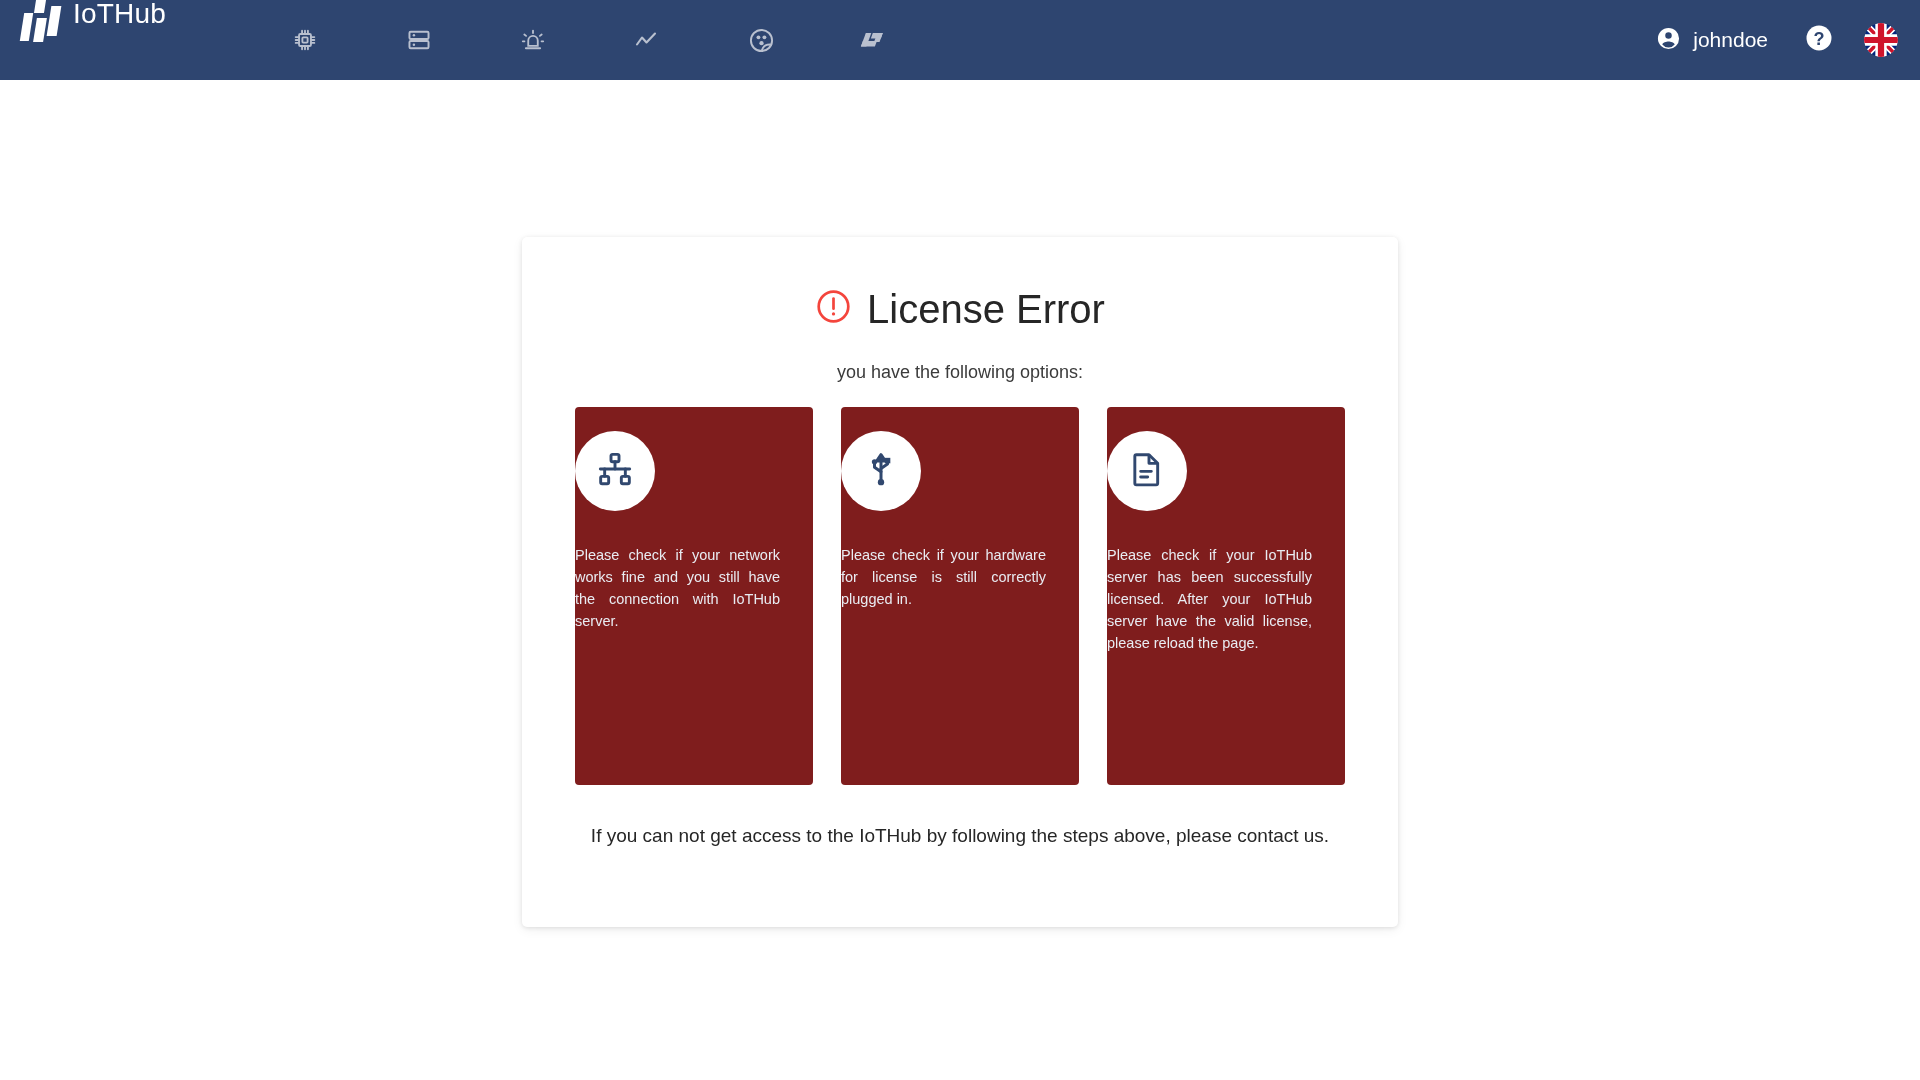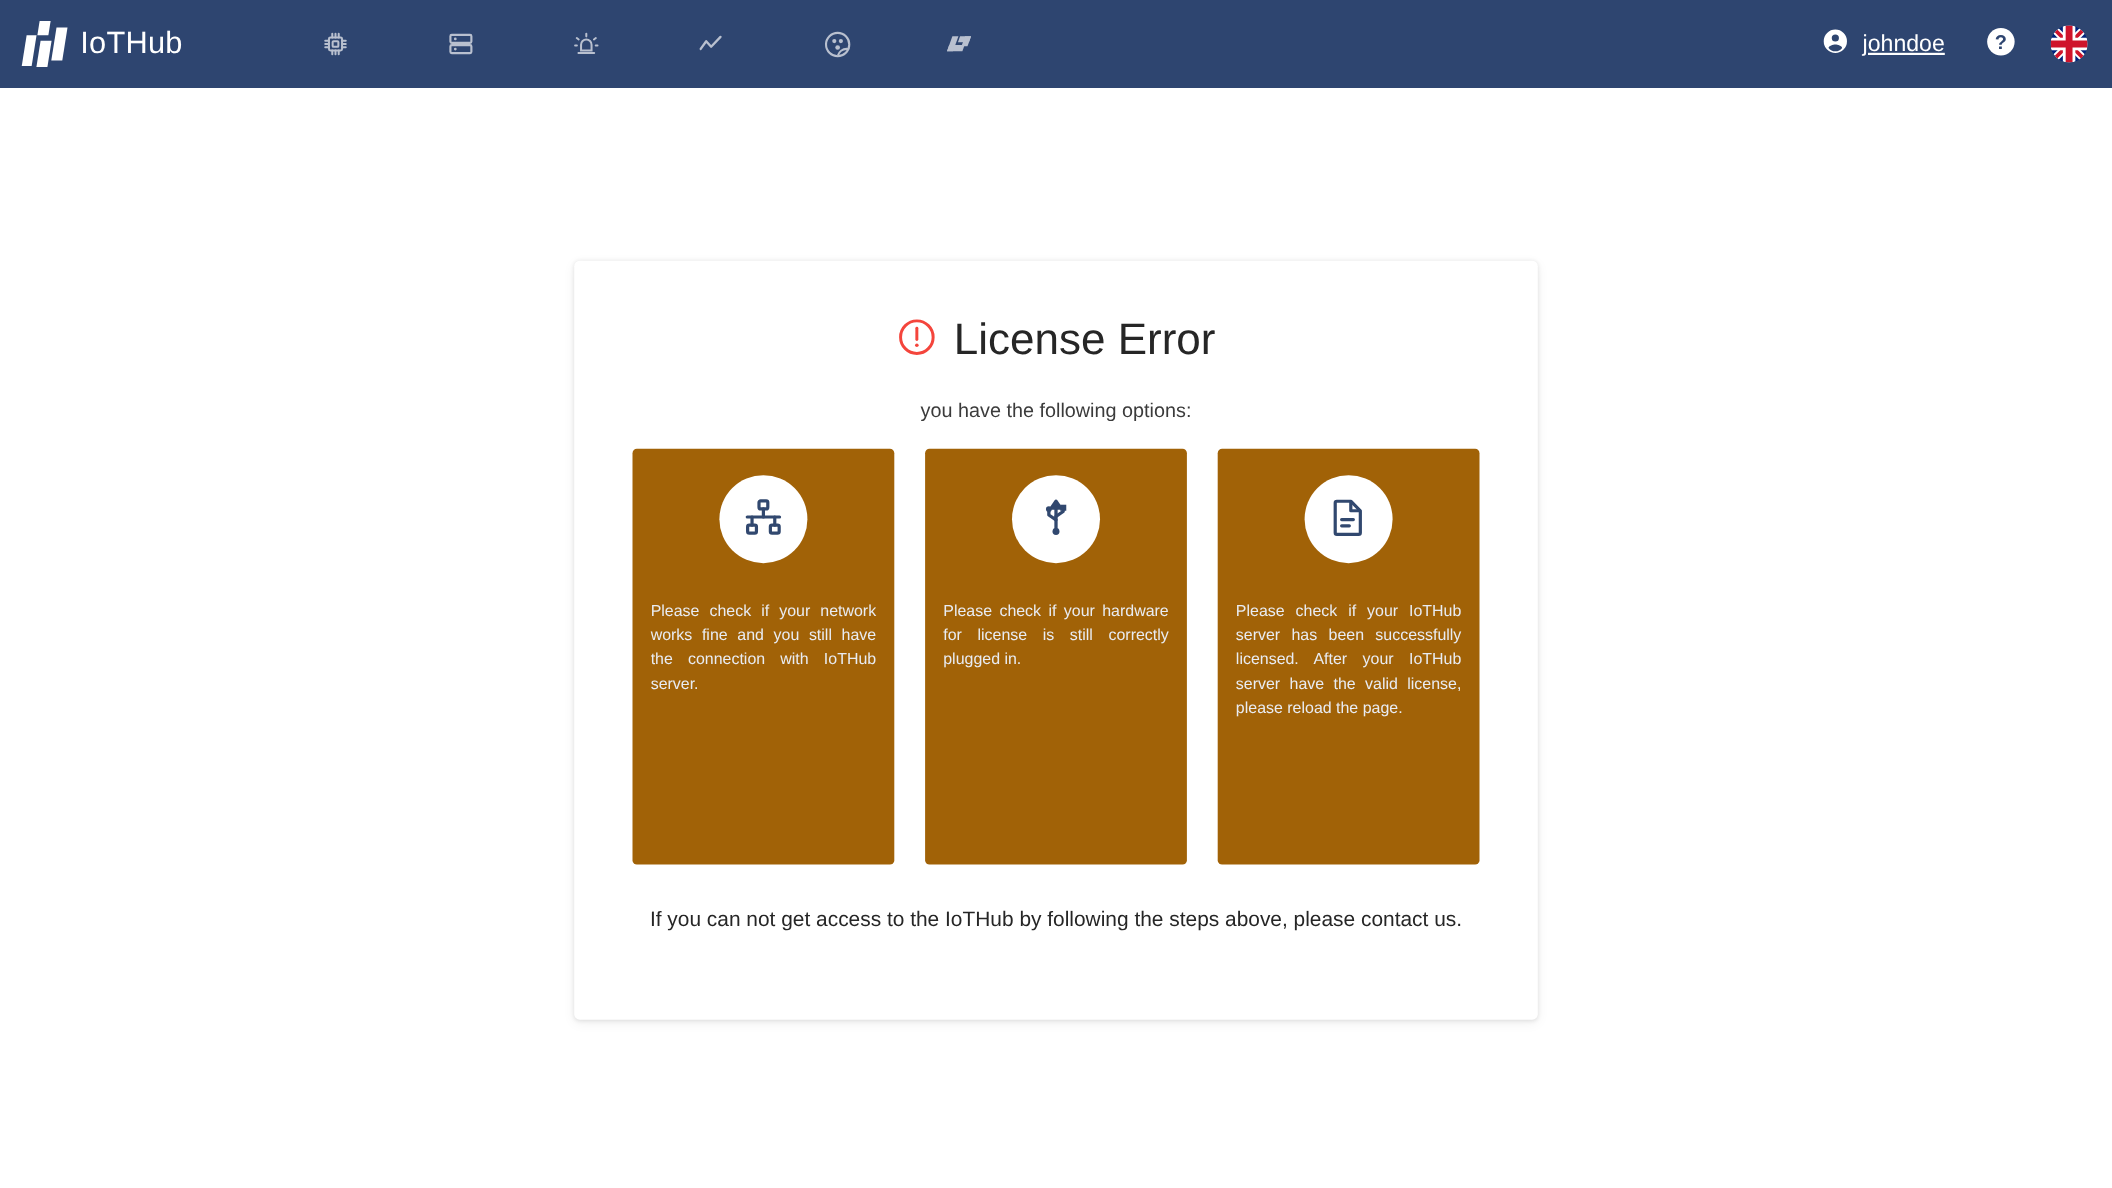--- a/index.html
+++ b/index.html
@@ -16,21 +16,21 @@
     position: absolute;
     top: 0; left: 0;
     width: 1920px;
     height: 80px;
     background: #2e4570;
     display: flex;
     align-items: center;
   }
   .brand {
     display: flex;
-    align-items: center;
+    align-items: flex-start;
     gap: 11px;
     margin-left: 22px;
     height: 80px;
   }
   .brand-logo {
     position: relative;
     width: 40px;
     height: 42px;
   }
   .brand-logo span {
@@ -77,21 +77,20 @@
   .user-block {
     display: flex;
     align-items: center;
     gap: 11px;
     cursor: pointer;
   }
   .user-name {
     color: #ffffff;
     font-size: 21px;
     font-weight: 400;
-    text-decoration: underline;
   }
   .help-btn {
     margin-left: 36px;
     cursor: pointer;
     display: flex;
     align-items: center;
   }
   .flag-btn {
     margin-left: 30px;
     width: 34px;
@@ -145,25 +144,25 @@
 
   .cards {
     display: flex;
     justify-content: center;
     gap: 28px;
     margin-top: 24px;
   }
   .card {
     width: 238px;
     height: 378px;
-    background: #a16207;
+    background: #7f1d1d;
     border-radius: 4px;
     display: flex;
     flex-direction: column;
-    align-items: center;
+    align-items: flex-start;
     padding-top: 24px;
   }
   .card-circle {
     width: 80px;
     height: 80px;
     border-radius: 50%;
     background: #ffffff;
     display: flex;
     align-items: center;
     justify-content: center;

